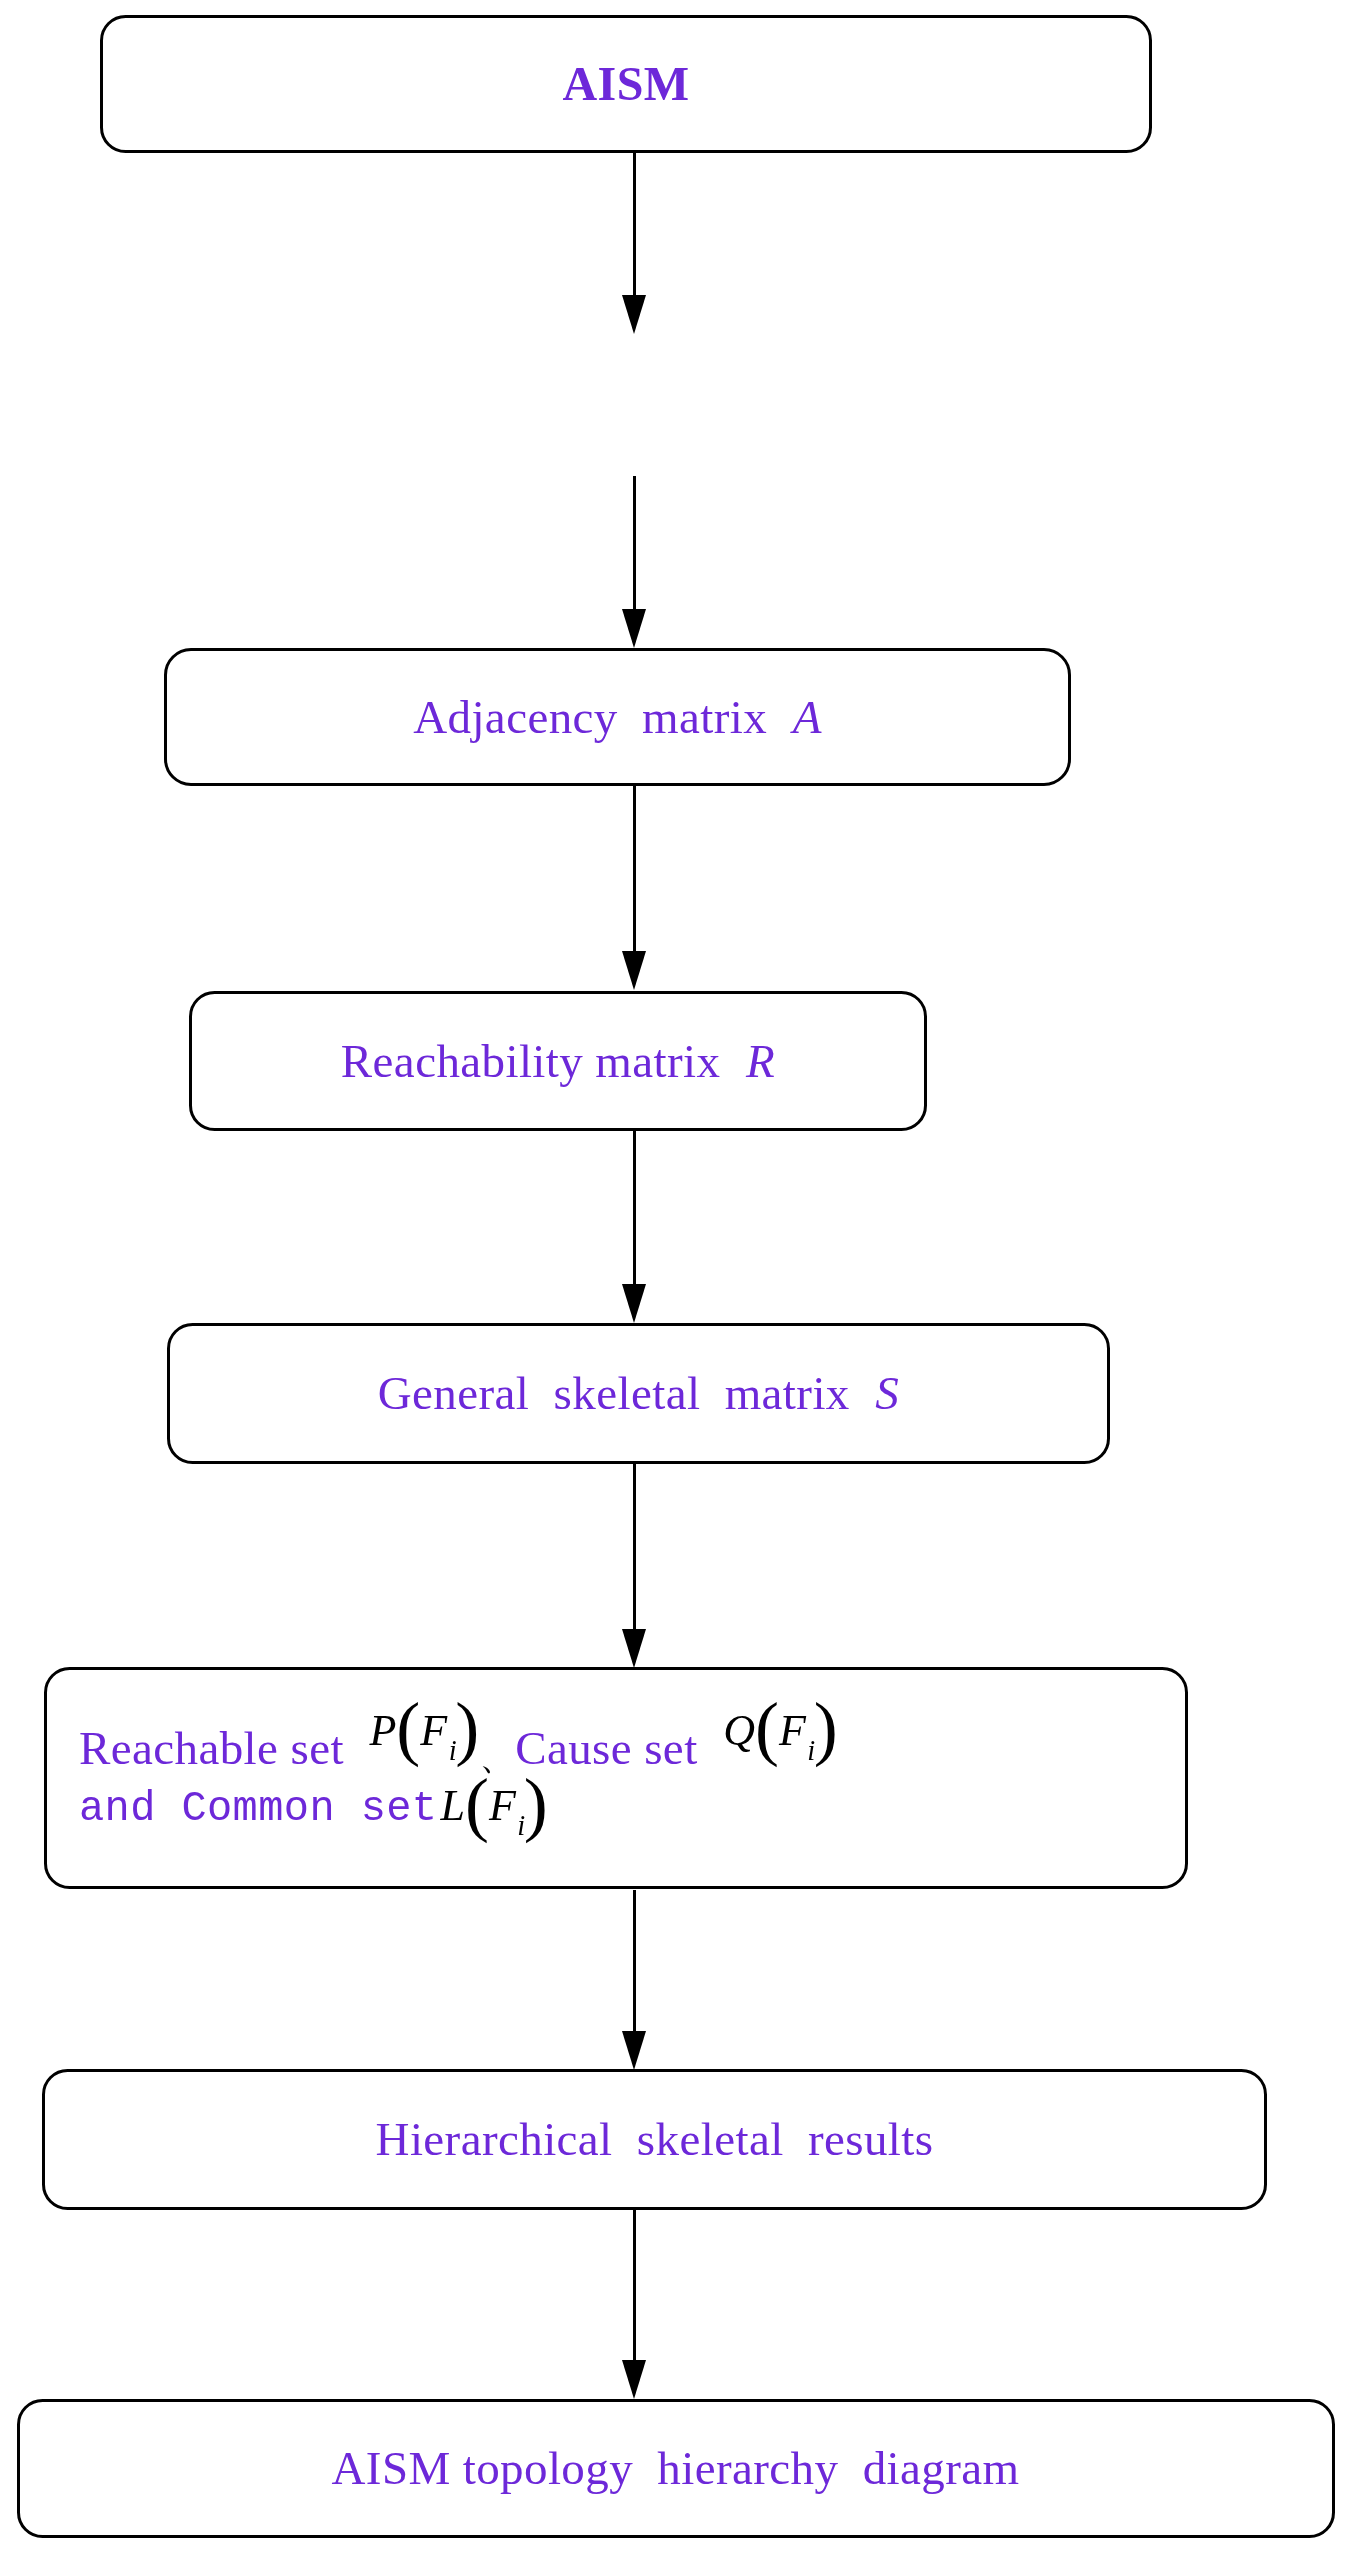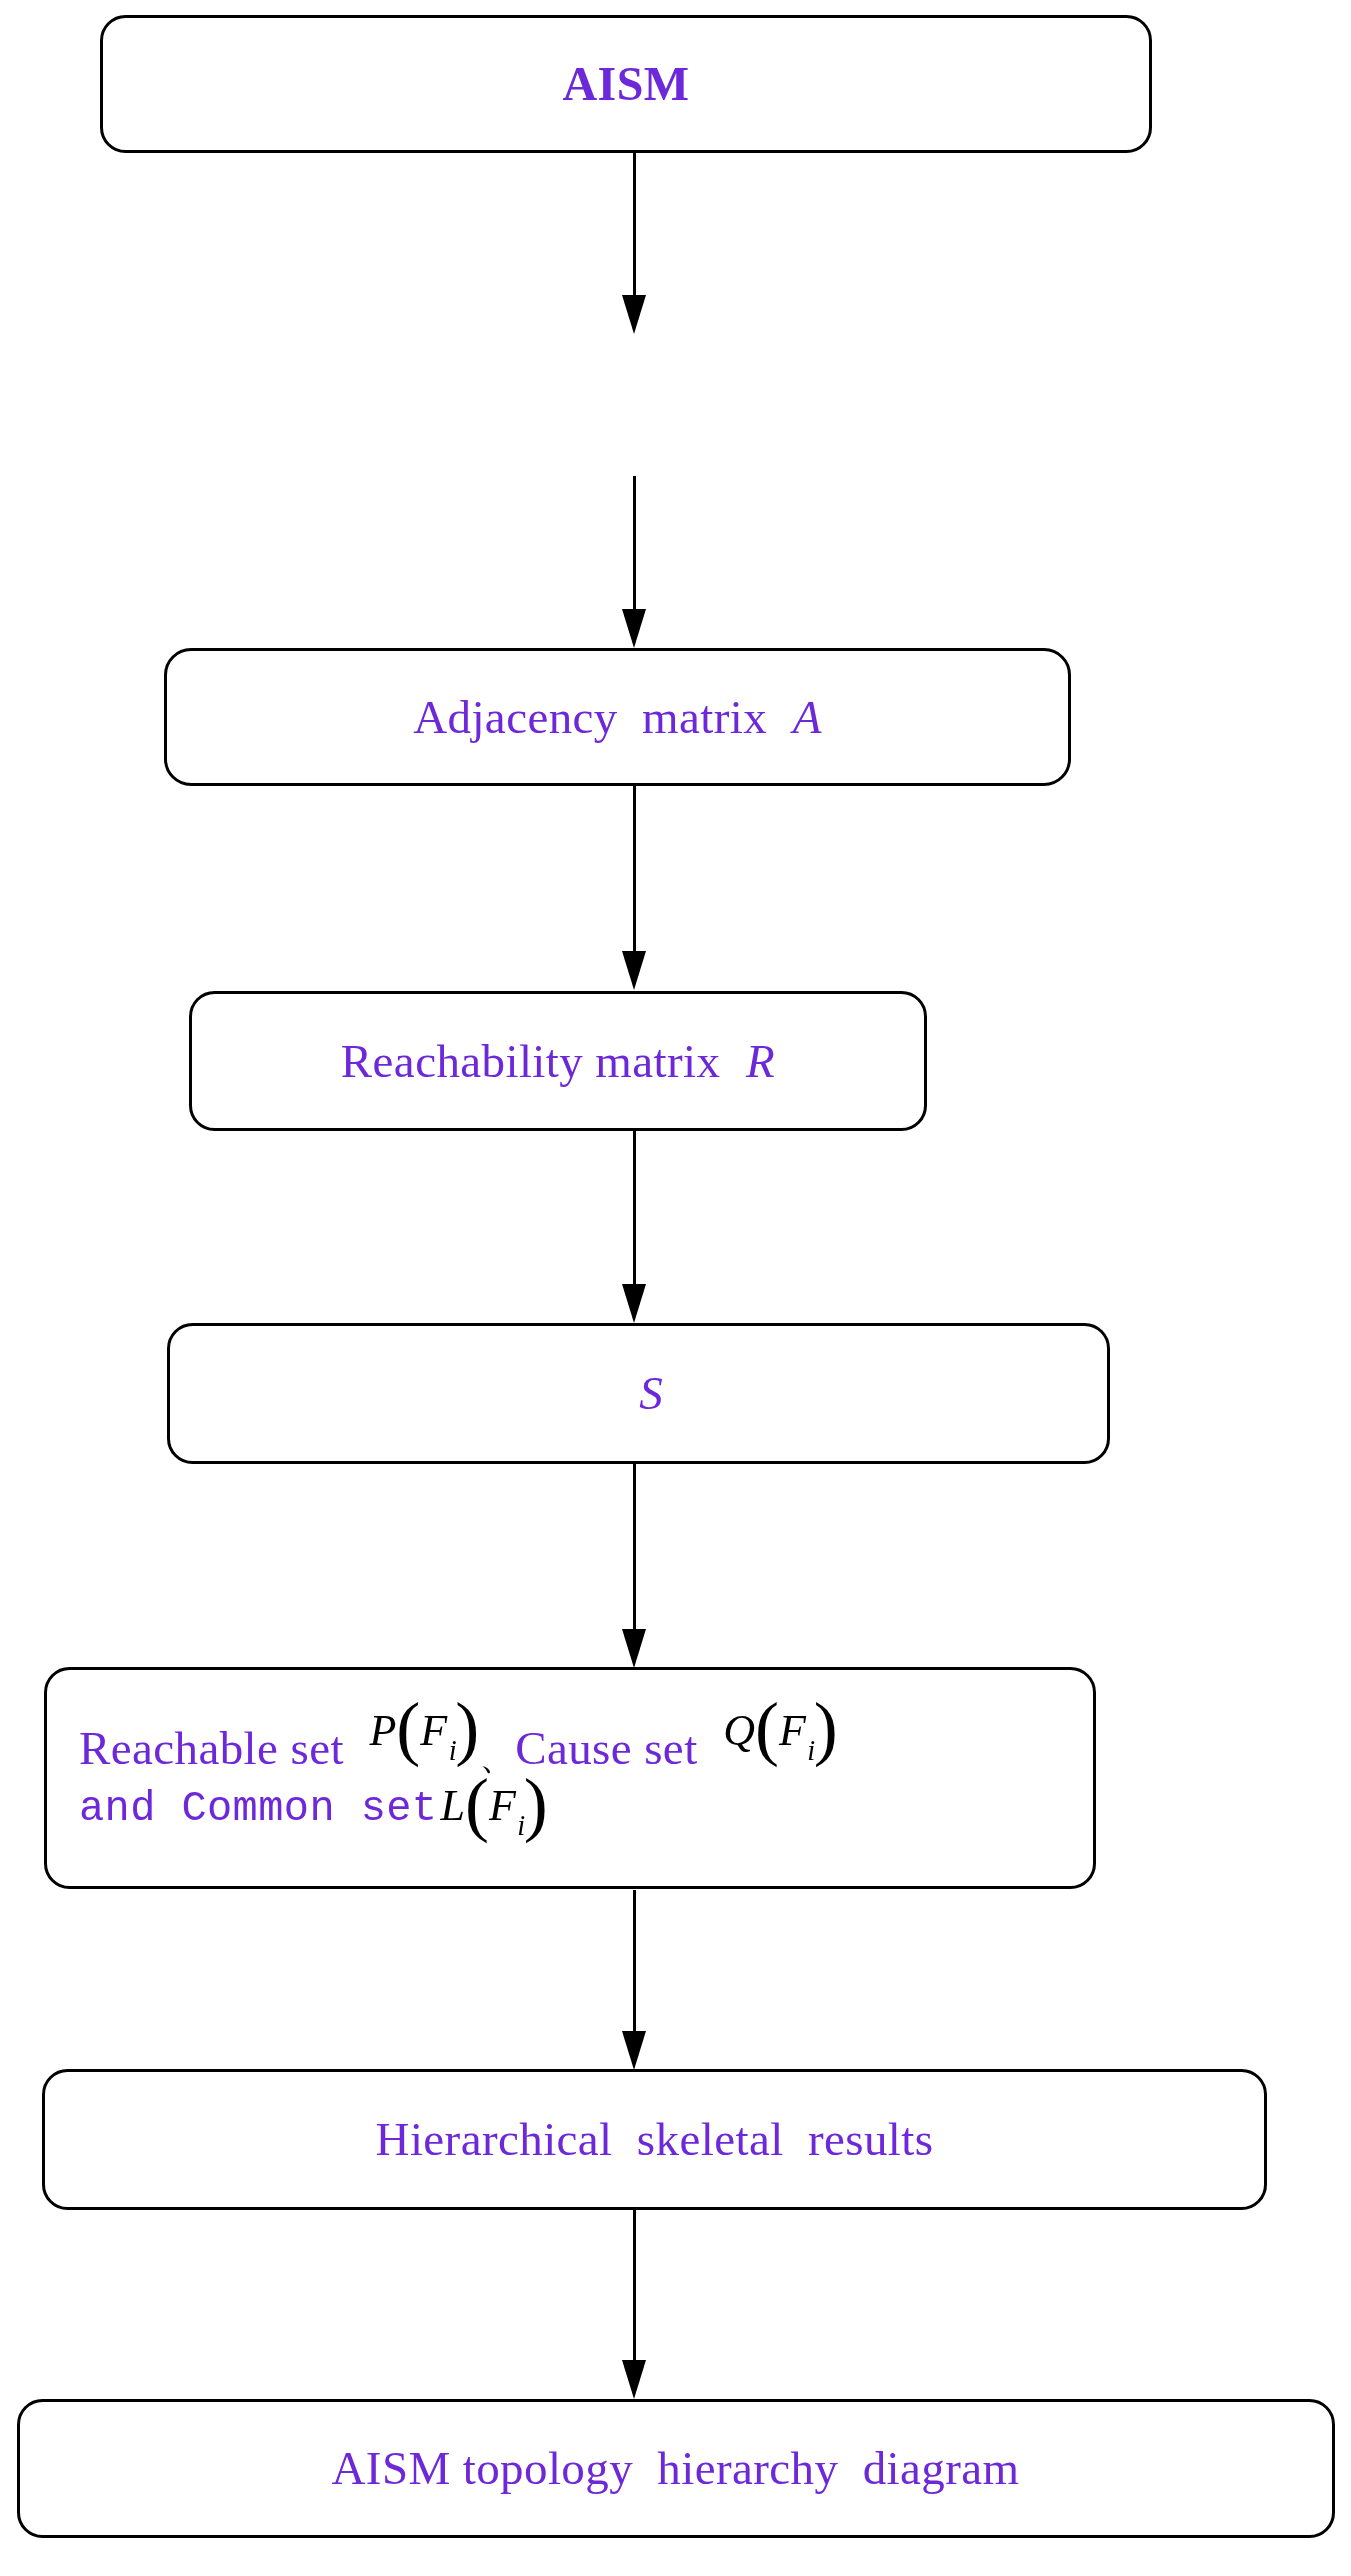--- a/index.html
+++ b/index.html
@@ -143,25 +143,26 @@
     <span class="node-label sym">A</span>
   </div>
 
   <div class="node" style="left:189px; top:991px; width:738px; height:140px;">
     <span class="node-label">Reachability matrix</span>
     <span class="gap"></span>
     <span class="node-label sym">R</span>
   </div>
 
   <div class="node" style="left:167px; top:1323px; width:943px; height:141px;">
+    <span class="node-label">General  skeletal  matrix</span>
     <span class="gap"></span>
     <span class="node-label sym">S</span>
   </div>
 
-  <div class="node" style="left:44px; top:1667px; width:1052px; height:222px;">
+  <div class="node" style="left:44px; top:1667px; width:1144px; height:222px;">
     <span class="multiline">
       <span class="line1">
         <span class="node-label">Reachable set</span><span class="gap"></span><span class="mfrag raise">
             <span class="fn">P</span>
             <span class="paren">(</span>
             <span class="arg">F</span>
             <span class="sub">i</span>
             <span class="paren">)</span>
           </span><span class="cjk-sep">、</span><span class="node-label">Cause set</span><span class="gap"></span><span class="mfrag raise">
             <span class="fn">Q</span>

